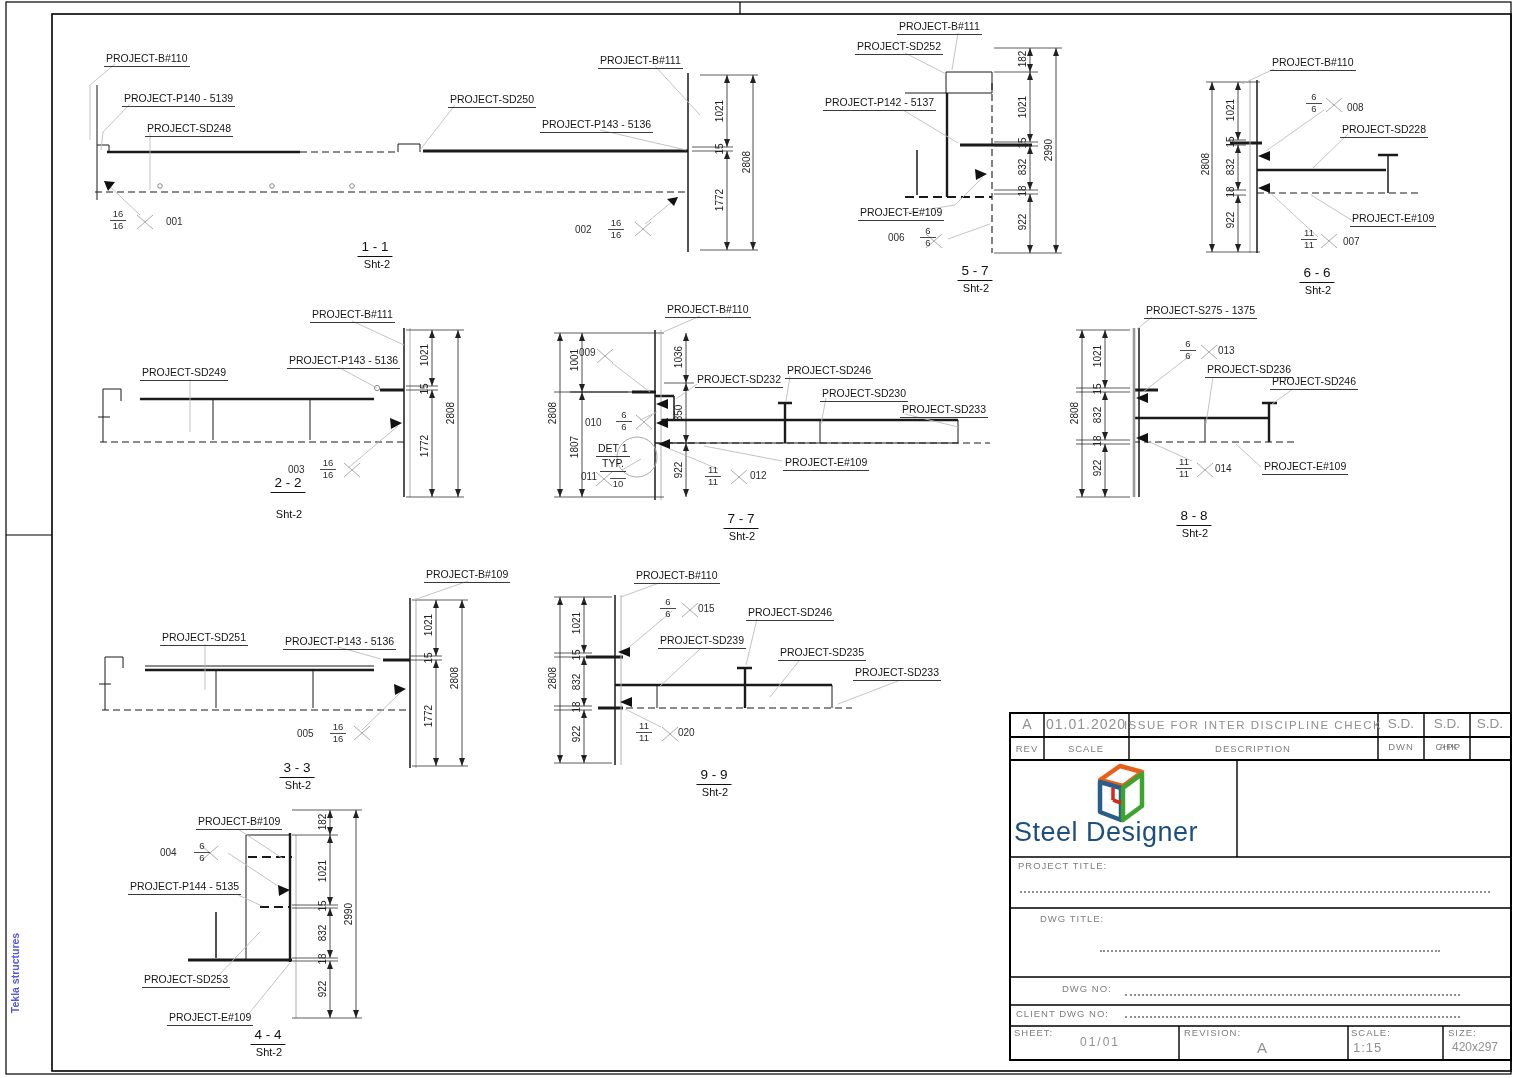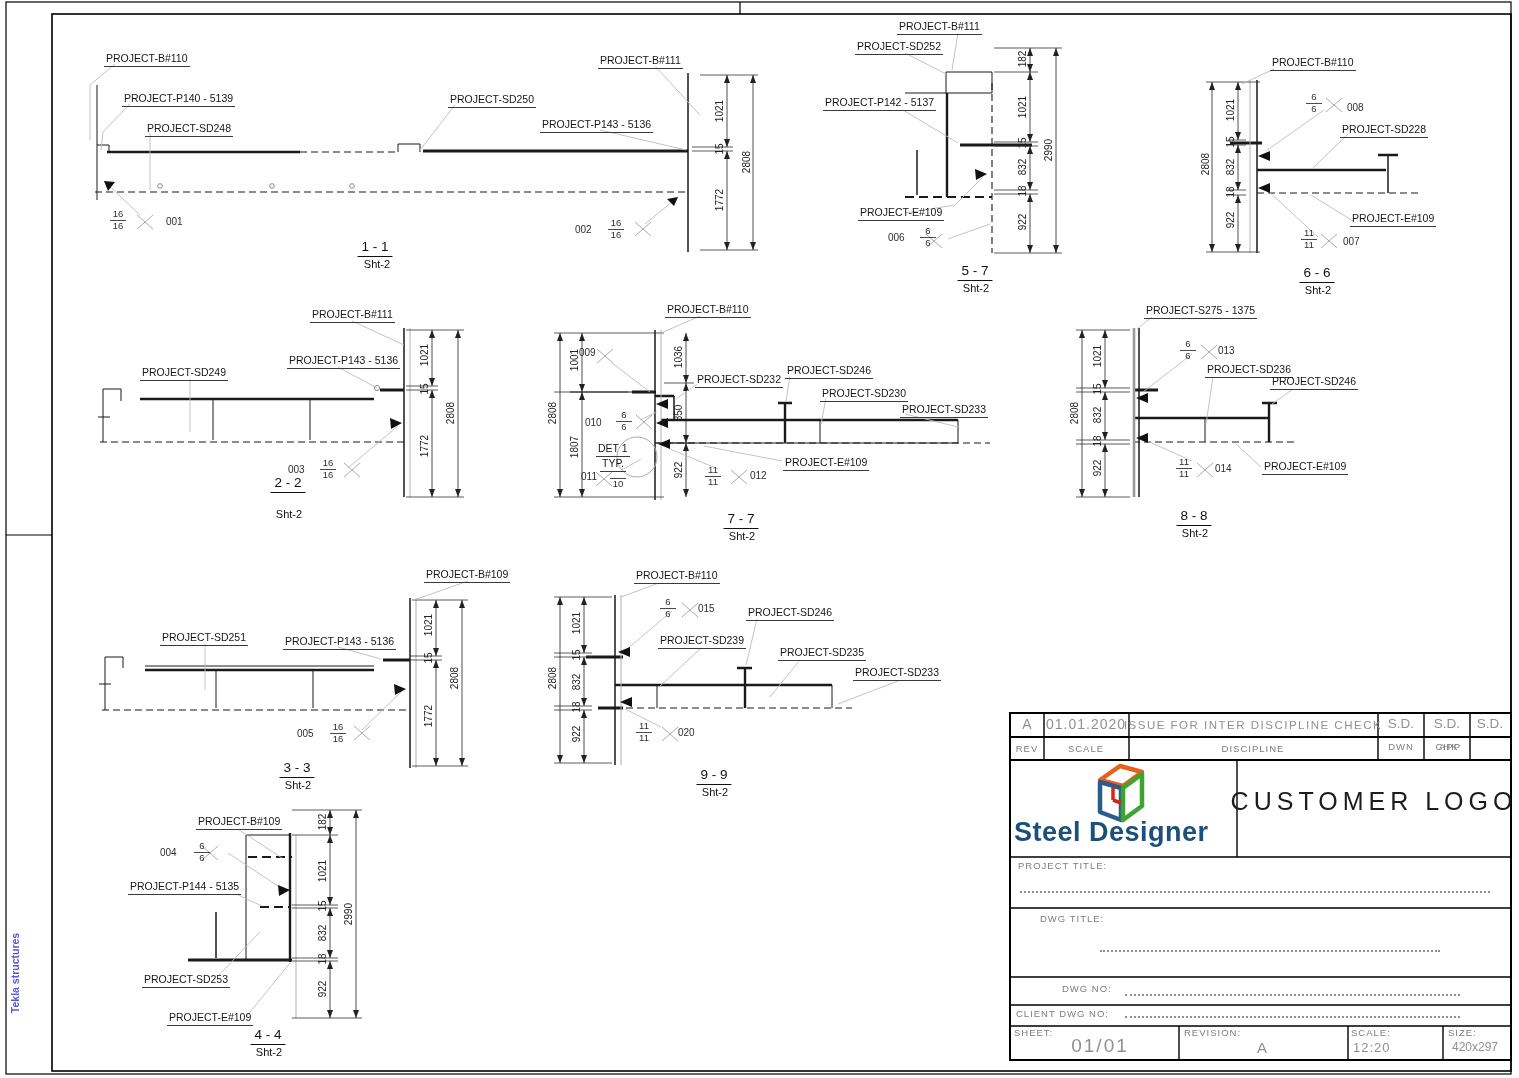--- a/index.html
+++ b/index.html
@@ -12,21 +12,21 @@
   .stitle{font-size:13.5px;color:#101010;border-bottom:1.4px solid #101010;padding:0 4px 1px 4px;transform:translateX(-50%)}
   .ssht{font-size:11px;color:#101010;transform:translateX(-50%)}
   .weld{display:flex;flex-direction:column;align-items:center;font-size:9.5px;color:#2e2e2e}
   .weld .a{min-width:16px;min-height:11px;text-align:center}
   .weld .b{min-width:16px;border-top:1.2px solid #4a4a4a;text-align:center}
   .wid{font-size:10px;color:#2e2e2e}
   .tb{color:#909090}
   .tbl{font-size:9.5px;letter-spacing:1px;color:#7d7d7d}
   .ctr{transform:translateX(-50%)}
   .dots{position:absolute;height:8px;border-bottom:2px dotted #8f8f8f}
-  .logo-text{font-size:27px;font-weight:bold;color:#1d4f7c;letter-spacing:0.5px}
+  .logo-text{font-size:27px;font-weight:normal;color:#1d4f7c;letter-spacing:0.5px}
   .cust{font-size:25px;letter-spacing:5px;color:#1c1c1c}
   .wm{font-size:10.5px;font-weight:bold;color:#5557e0;transform:translate(-50%,-50%) rotate(-90deg)}
 </style>
 </head>
 <body>
 
 <div class="sheet">
 
 <svg class="canvas" width="1519" height="1078" viewBox="0 0 1519 1078">
   <defs>
@@ -419,41 +419,40 @@
 <div class="t ssht" style="left:715px;top:786px">Sht-2</div>
 
 <div class="t tb ctr" style="left:1027px;top:717px;font-size:14px">A</div>
 <div class="t tb ctr" style="left:1086px;top:717px;font-size:14px;letter-spacing:1px">01.01.2020</div>
 <div class="t tb ctr" style="left:1253px;top:719px;font-size:11.5px;letter-spacing:1.5px">ISSUE FOR INTER DISCIPLINE CHECK</div>
 <div class="t tb ctr" style="left:1401px;top:717px;font-size:13.5px">S.D.</div>
 <div class="t tb ctr" style="left:1447px;top:717px;font-size:13.5px">S.D.</div>
 <div class="t tb ctr" style="left:1490px;top:717px;font-size:13.5px">S.D.</div>
 <div class="t tbl ctr" style="left:1027px;top:744px">REV</div>
 <div class="t tbl ctr" style="left:1086px;top:744px">SCALE</div>
-<div class="t tbl ctr" style="left:1253px;top:744px">DISCIPLINE</div>
+<div class="t tbl ctr" style="left:1253px;top:744px">DESCRIPTION</div>
 <div class="t tbl ctr" style="left:1401px;top:742px">DWN</div>
 <div class="t tbl ctr" style="left:1447px;top:742px">CHK</div>
 <div class="t tbl ctr" style="left:1450px;top:742px">APP</div>
 
 <div class="t logo-text" style="left:1014px;top:818px">Steel Designer</div>
-<div class="t cust ctr" style="left:1374px;top:788px">CUSTOMER LOGO</div>
 
 <div class="t tbl" style="left:1018px;top:861px">PROJECT TITLE:</div>
 <div class="dots" style="left:1020px;top:885px;width:470px"></div>
 <div class="t tbl" style="left:1040px;top:914px">DWG TITLE:</div>
 <div class="dots" style="left:1100px;top:944px;width:340px"></div>
 <div class="t tbl" style="left:1062px;top:984px">DWG NO:</div>
 <div class="dots" style="left:1125px;top:988px;width:335px"></div>
 <div class="t tbl" style="left:1016px;top:1009px">CLIENT DWG NO:</div>
 <div class="dots" style="left:1125px;top:1010px;width:335px"></div>
 
 <div class="t tbl" style="left:1014px;top:1028px">SHEET:</div>
-<div class="t tb ctr" style="left:1100px;top:1036px;font-size:19px;letter-spacing:2px">01/01</div>
+<div class="t tb ctr" style="left:1100px;top:1036px;font-size:12px;letter-spacing:2px">01/01</div>
 <div class="t tbl" style="left:1184px;top:1028px">REVISION:</div>
 <div class="t tb ctr" style="left:1262px;top:1040px;font-size:15px">A</div>
 <div class="t tbl" style="left:1351px;top:1028px">SCALE:</div>
-<div class="t tb" style="left:1353px;top:1041px;font-size:13px;letter-spacing:1px">12:20</div>
+<div class="t tb" style="left:1353px;top:1041px;font-size:13px;letter-spacing:1px">1:15</div>
 <div class="t tbl" style="left:1448px;top:1028px">SIZE:</div>
 <div class="t tb" style="left:1452px;top:1041px;font-size:12px">420x297</div>
 
 <div class="t wm" style="left:16px;top:973px">Tekla structures</div>
 
 </div>
 
 </body></html>

